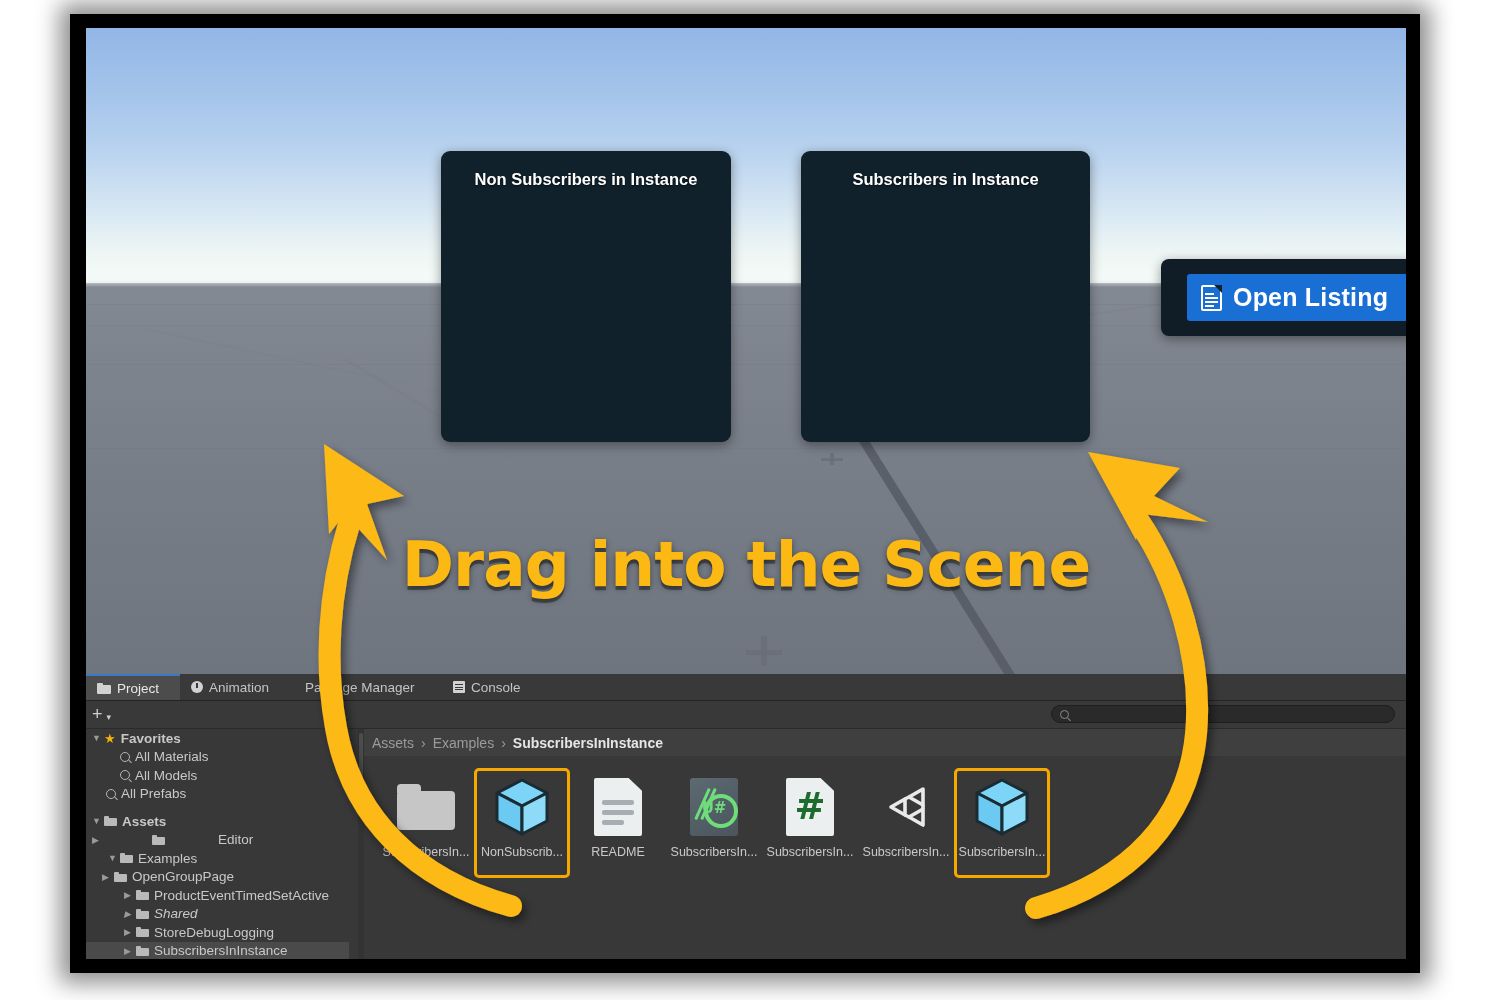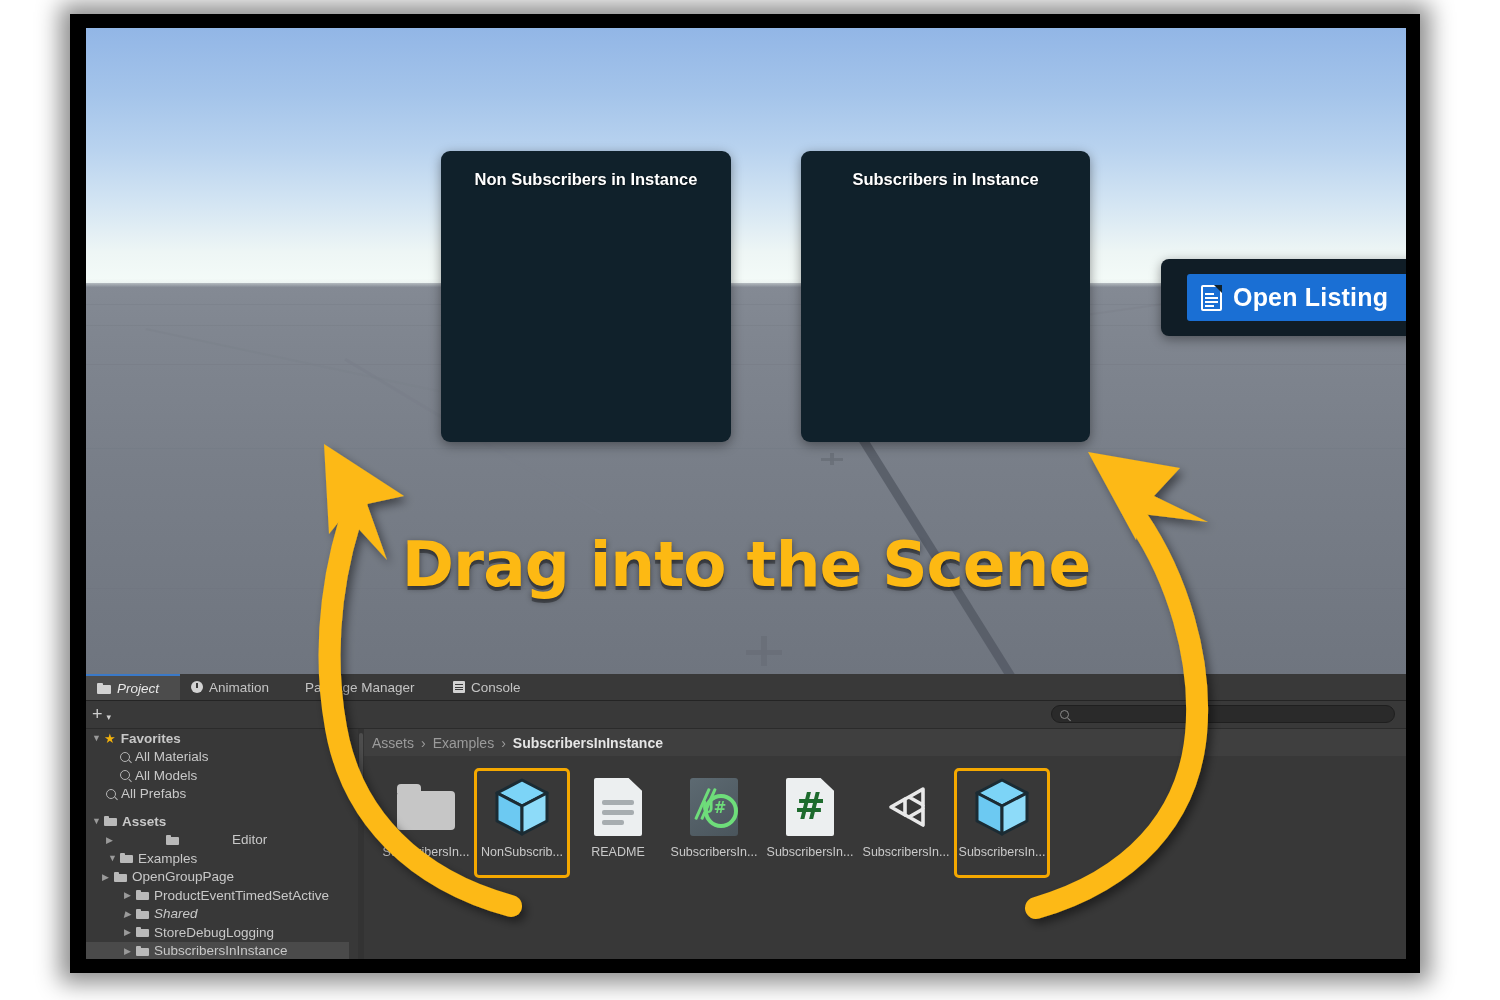--- a/index.html
+++ b/index.html
@@ -114,21 +114,21 @@
   #projwin{position:absolute;left:0;top:646px;width:1320px;height:285px;background:#383838;}
   #tabbar{position:relative;height:26px;background:#393939;border-bottom:1px solid #242424;}
   .tab{
     position:absolute;top:0;height:26px;display:flex;align-items:center;
     padding:0 11px;font-size:13.5px;color:#c4c4c4;box-sizing:border-box;
     font-family:"Liberation Sans",sans-serif;
   }
   .tab.active{background:#4c4c4c;color:#e8e8e8;border-top:2px solid #3a79c8;}
   .tab .ticon{margin-right:6px;display:inline-block;}
 
-  #tab0{left:0;width:94px;font-style:italic;}
+  #tab0{left:0;width:94px;}
   #tab1{left:94px;width:114px;}
   #tab2{left:208px;width:148px;}
   #tab3{left:356px;width:108px;}
 
   .folder-glyph{width:14px;height:11px;position:relative;}
   .folder-glyph:before{content:"";position:absolute;left:0;top:2px;width:14px;height:9px;background:#d2d2d2;border-radius:1px;}
   .folder-glyph:after{content:"";position:absolute;left:0;top:0;width:6px;height:3px;background:#d2d2d2;border-radius:1px 1px 0 0;}
   .clock-glyph{width:12px;height:12px;border-radius:50%;background:#d2d2d2;position:relative;}
   .clock-glyph:after{content:"";position:absolute;left:5px;top:2px;width:2px;height:5px;background:#393939;}
   .console-glyph{width:12px;height:12px;background:#d2d2d2;border-radius:1px;position:relative;}
@@ -348,21 +348,21 @@
               <span class="arw none"></span>
               <span class="ic mini-mag"></span>
               <span>All Prefabs</span>
             </div>
             <div style="height: 9px;"></div>
             <div class="trow" style="padding-left: 6px;">
               <span class="arw open"></span>
               <span class="ic mini-folder open"></span>
               <span class="bold">Assets</span>
             </div>
-            <div class="trow" style="padding-left: 20px; gap: 48px;">
+            <div class="trow" style="padding-left: 6px; gap: 48px;">
               <span class="arw closed"></span>
               <span class="ic mini-folder"></span>
               <span>Editor</span>
             </div>
             <div class="trow" style="padding-left: 22px;">
               <span class="arw open"></span>
               <span class="ic mini-folder open"></span>
               <span>Examples</span>
             </div>
             <div class="trow" style="padding-left: 16px;">

